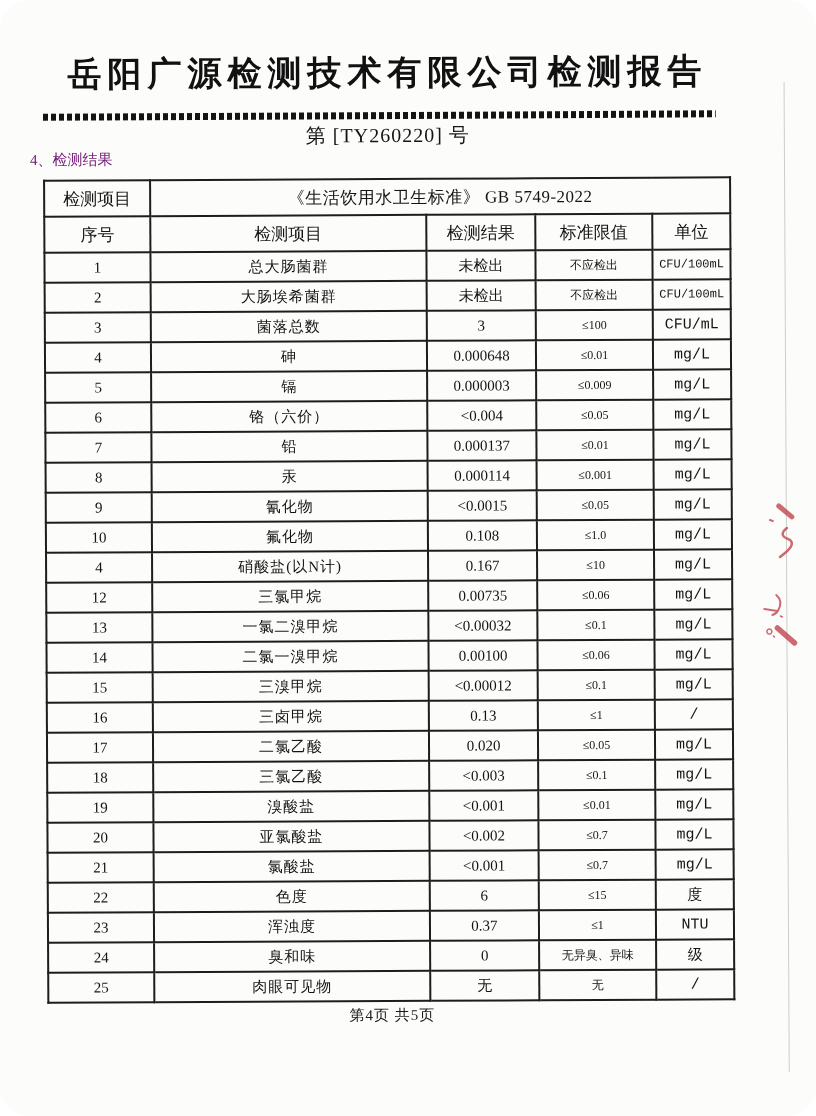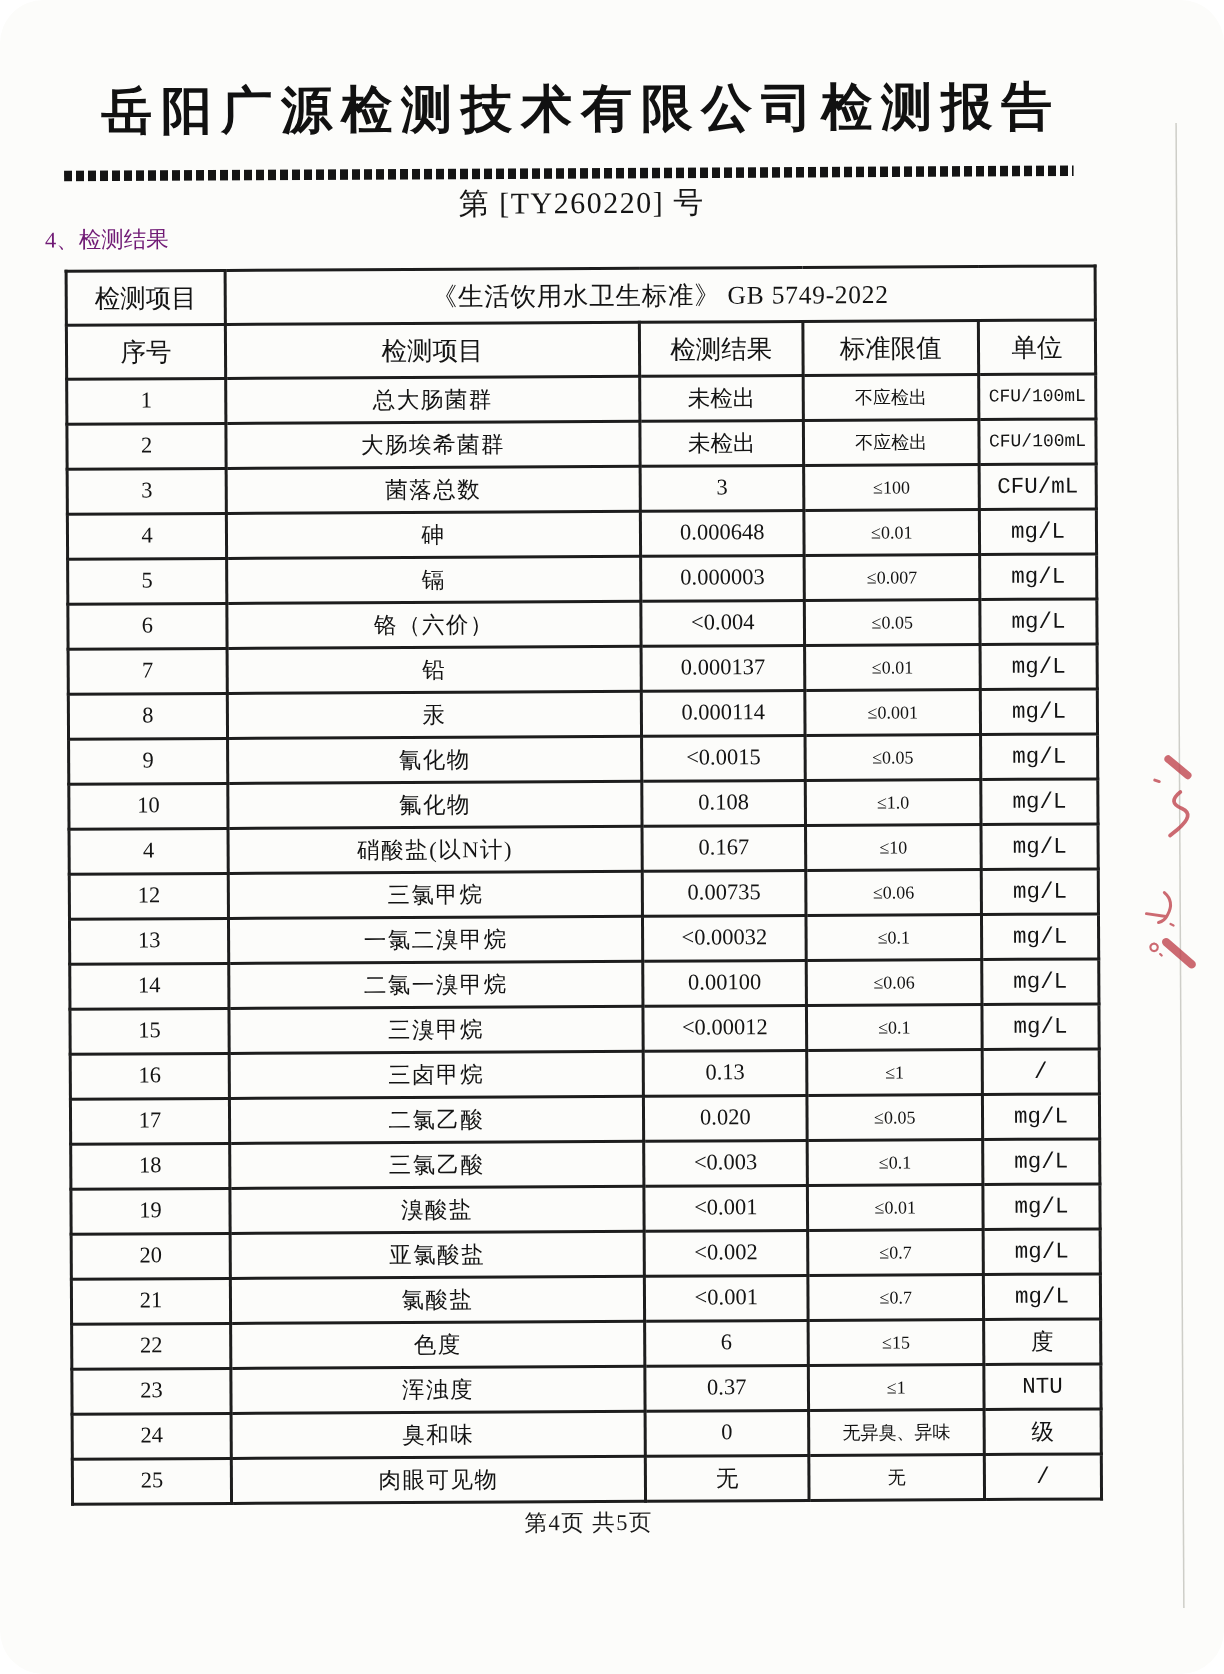--- a/index.html
+++ b/index.html
@@ -138,21 +138,21 @@
             <td class="cell-index">4</td>
             <td class="cell-item">砷</td>
             <td class="cell-result">0.000648</td>
             <td class="cell-limit">≤0.01</td>
             <td class="cell-unit">mg/L</td>
           </tr>
           <tr class="data-row">
             <td class="cell-index">5</td>
             <td class="cell-item">镉</td>
             <td class="cell-result">0.000003</td>
-            <td class="cell-limit">≤0.007</td>
+            <td class="cell-limit">≤0.009</td>
             <td class="cell-unit">mg/L</td>
           </tr>
           <tr class="data-row">
             <td class="cell-index">6</td>
             <td class="cell-item">铬（六价）</td>
             <td class="cell-result">&lt;0.004</td>
             <td class="cell-limit">≤0.05</td>
             <td class="cell-unit">mg/L</td>
           </tr>
           <tr class="data-row">

